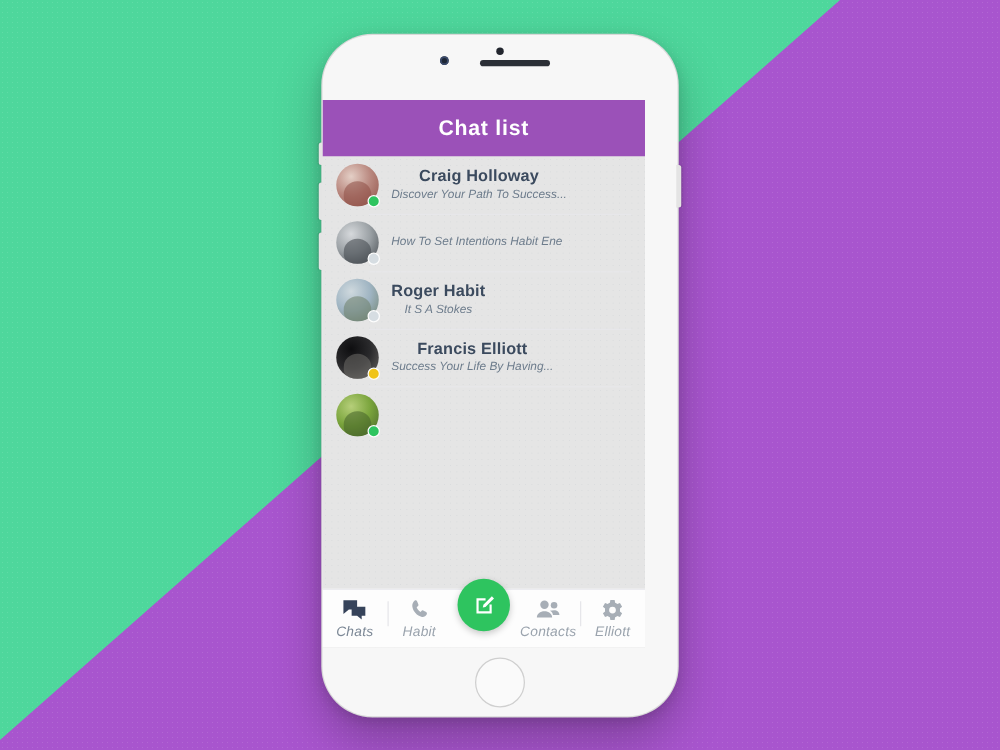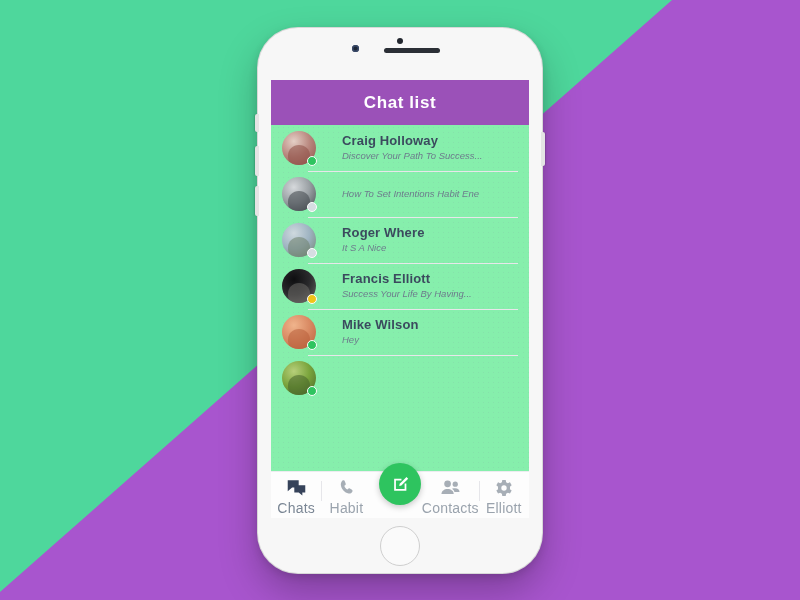--- a/index.html
+++ b/index.html
@@ -89,23 +89,23 @@
     width: 6px; height: 6px; border-radius: 50%; background: #22262e;
   }
   .speaker {
     position: absolute; left: 50%; top: 20px; margin-left: -16px;
     width: 56px; height: 5px; border-radius: 3px; background: #2b2f36;
   }
 
   
   #screen {
     position: absolute;
-    left: 13px; top: 52px;
+    left: 0; top: 52px;
     width: 258px; height: 438px;
-    background: #86efac;
+    background: #e5e5e5;
     overflow: hidden;
   }
   #screen::after {
     content: "";
     position: absolute; inset: 0;
     background-image: radial-gradient(rgba(140,150,170,0.16) 0.6px, transparent 0.7px);
     background-size: 5px 5px;
     pointer-events: none;
   }
 
@@ -179,23 +179,24 @@
     right: -1px; bottom: -1px;
     width: 10px; height: 10px;
     border-radius: 50%;
     border: 1.6px solid #fdfdfd;
   }
   .dot-online  { background: #2ec45f; }
   .dot-away    { background: #f0c419; }
   .dot-offline { background: #d6dde2; }
 
   .chat-text {
-    margin-left: 26px;
+    margin-left: 10px;
     min-width: 0;
     overflow: hidden;
+    text-align: center;
   }
   .chat-name {
     font-size: 13px;
     font-weight: bold;
     color: #3b4a5e;
     letter-spacing: 0.15px;
     line-height: 1.25;
     white-space: nowrap;
   }
   .chat-preview {
@@ -233,24 +234,25 @@
     content: "";
     position: absolute;
     left: 0; top: 9px;
     width: 1px; height: 20px;
     background: #e6e6ea;
   }
   .nav-item.is-fab::before,
   .nav-item.fab-next::before { display: none; }
   .nav-icon { height: 19px; display: flex; align-items: center; }
   .nav-label {
-    font-size: 14px;
+    font-size: 11px;
     color: #9aa3ad;
     margin-top: 3px;
     letter-spacing: 0.2px;
+    font-style: italic;
   }
   .nav-item.active .nav-label { color: #7b8795; }
   .nav-item.is-fab { visibility: hidden; }
 
   #fab {
     position: absolute;
     left: 50%; margin-left: -21px;
     bottom: 13px;
     width: 42px; height: 42px;
     border-radius: 50%;
@@ -313,46 +315,34 @@
             </div>
           </div>
           <div class="chat-row">
             <div class="avatar-wrap">
               <div class="avatar" style="background: radial-gradient(circle at 35% 30%, rgb(207, 217, 222) 0%, rgb(159, 180, 194) 48%, rgb(109, 127, 106) 100%);">
                 <i style="left: 18%; top: 42%; width: 64%; height: 62%; border-radius: 50% 50% 42% 42%; background: rgb(109, 127, 106); opacity: 0.55;"></i>
               </div>
               <div class="status-dot dot-offline" style="background: rgb(214, 221, 226);"></div>
             </div>
             <div class="chat-text">
-              <div class="chat-name">Roger Where</div>
-              <div class="chat-preview">It S A Nice</div>
+              <div class="chat-name">Roger Habit</div>
+              <div class="chat-preview">It S A Stokes</div>
             </div>
           </div>
           <div class="chat-row">
             <div class="avatar-wrap">
               <div class="avatar" style="background: radial-gradient(circle at 35% 30%, rgb(14, 14, 16) 0%, rgb(42, 42, 44) 48%, rgb(110, 107, 104) 100%);">
                 <i style="left: 18%; top: 42%; width: 64%; height: 62%; border-radius: 50% 50% 42% 42%; background: rgb(110, 107, 104); opacity: 0.55;"></i>
               </div>
               <div class="status-dot dot-away" style="background: rgb(240, 196, 25);"></div>
             </div>
             <div class="chat-text">
               <div class="chat-name">Francis Elliott</div>
               <div class="chat-preview">Success Your Life By Having...</div>
-            </div>
-          </div>
-          <div class="chat-row">
-            <div class="avatar-wrap">
-              <div class="avatar" style="background: radial-gradient(circle at 35% 30%, rgb(240, 180, 140) 0%, rgb(217, 138, 99) 48%, rgb(184, 95, 58) 100%);">
-                <i style="left: 18%; top: 42%; width: 64%; height: 62%; border-radius: 50% 50% 42% 42%; background: rgb(184, 95, 58); opacity: 0.55;"></i>
-              </div>
-              <div class="status-dot dot-online" style="background: rgb(46, 196, 95);"></div>
-            </div>
-            <div class="chat-text">
-              <div class="chat-name">Mike Wilson</div>
-              <div class="chat-preview">Hey</div>
             </div>
           </div>
           <div class="chat-row">
             <div class="avatar-wrap">
               <div class="avatar" style="background: radial-gradient(circle at 35% 30%, rgb(182, 207, 122) 0%, rgb(122, 164, 60) 48%, rgb(70, 98, 42) 100%);">
                 <i style="left: 18%; top: 42%; width: 64%; height: 62%; border-radius: 50% 50% 42% 42%; background: rgb(70, 98, 42); opacity: 0.55;"></i>
               </div>
               <div class="status-dot dot-online" style="background: rgb(46, 196, 95);"></div>
             </div>
           </div>

